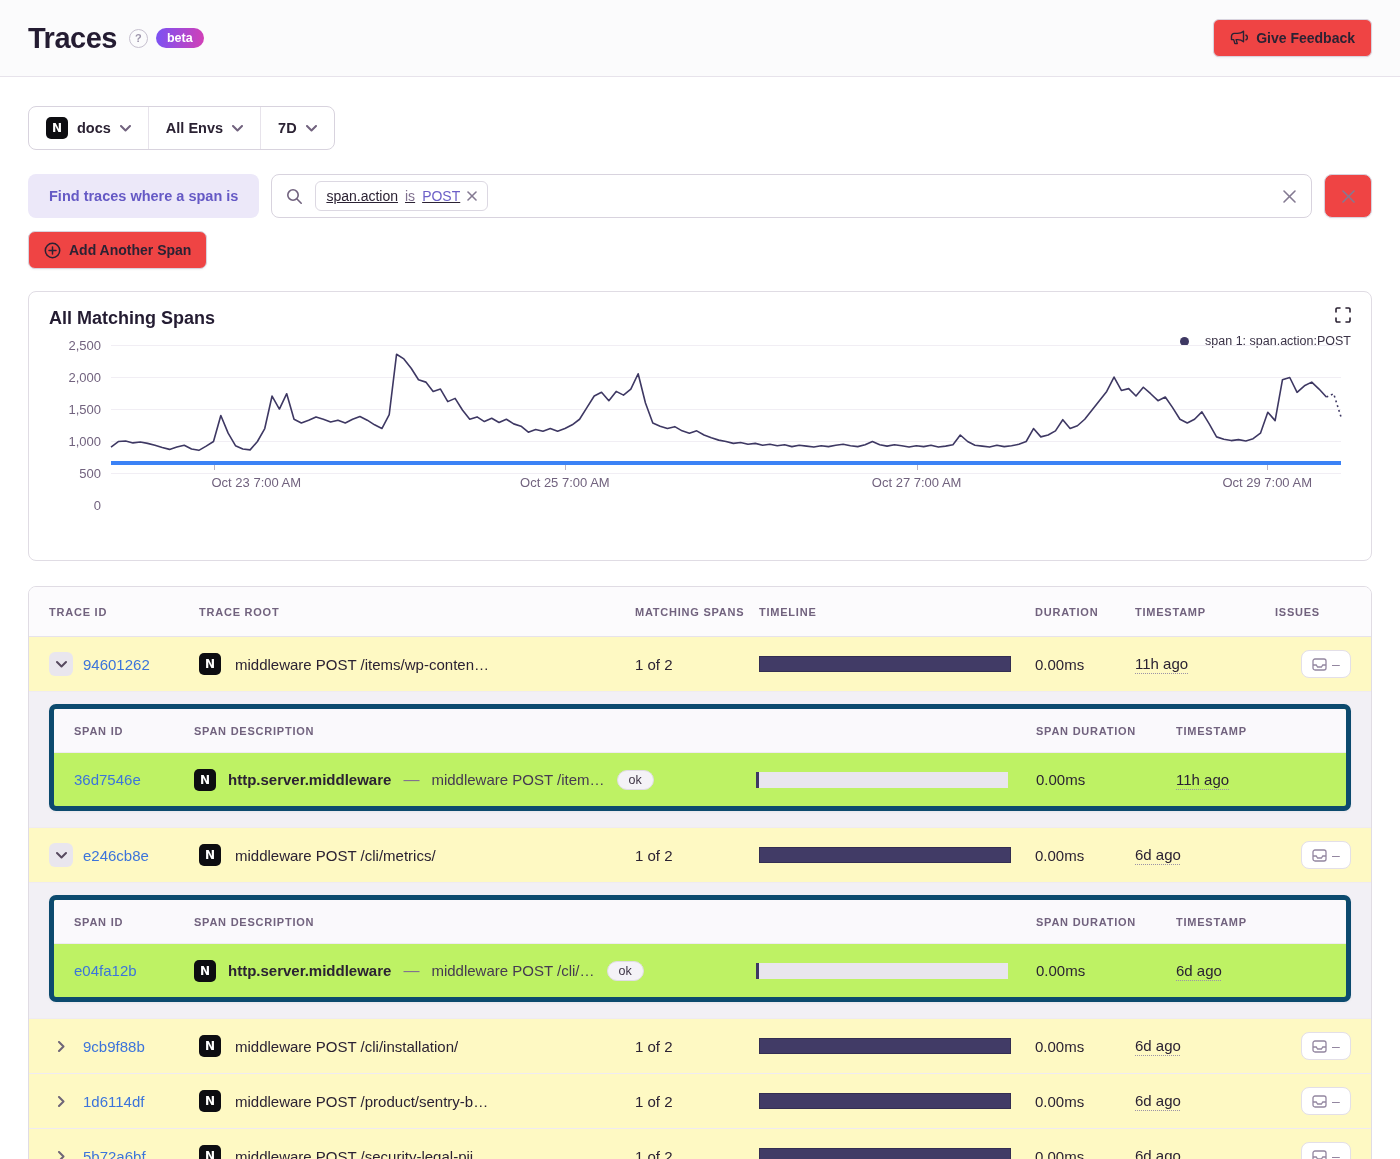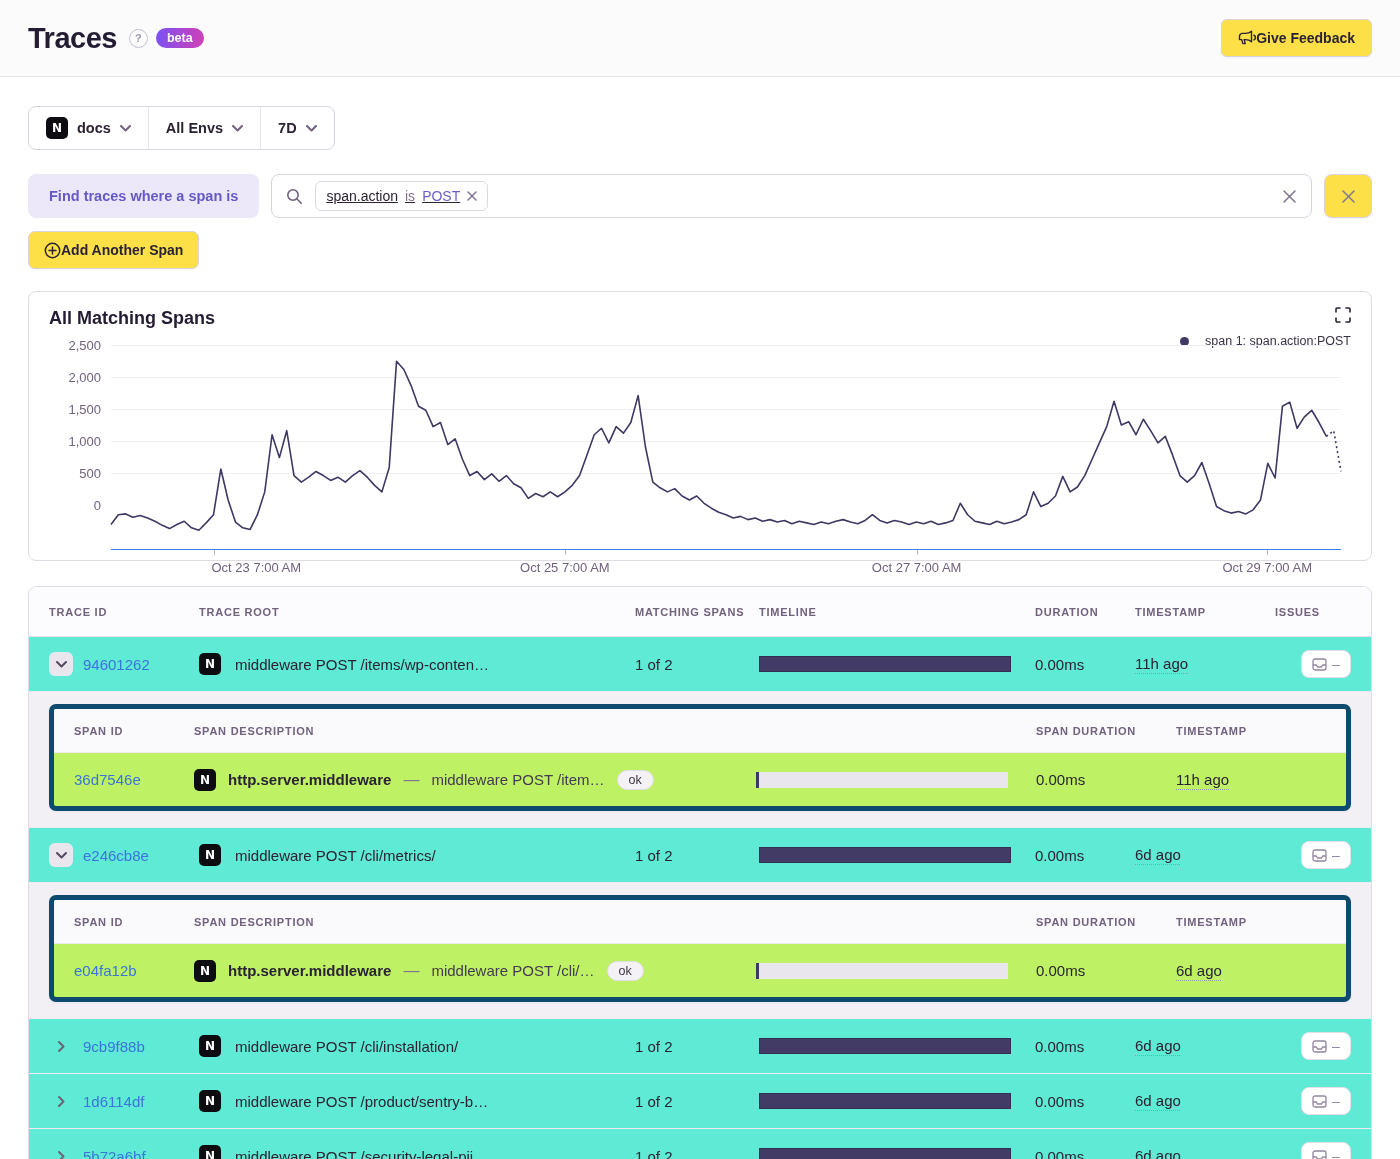--- a/index.html
+++ b/index.html
@@ -9,21 +9,21 @@
   
   .topbar { height:77px; background:#FBFBFC; border-bottom:1px solid #E7E3EB;
     display:flex; align-items:center; padding:0 28px; }
   .page-title { font-size:29px; font-weight:700; letter-spacing:-0.5px; color:#241C32; }
   .help-circle { width:19px; height:19px; border:1.5px solid #C6C0CF; border-radius:50%;
     color:#9D95AB; font-size:11px; font-weight:700; display:flex; align-items:center;
     justify-content:center; margin-left:12px; }
   .beta-pill { margin-left:8px; padding:3px 11px; border-radius:20px; color:#fff;
     font-size:12.5px; font-weight:700; background:linear-gradient(95deg,#7A52F4,#D23FB6); }
   .spacer { flex:1; }
-  .btn { display:inline-flex; align-items:center; gap:0; background:#fde047;
+  .btn { display:inline-flex; align-items:center; gap:8px; background:#ef4444;
     border:1px solid #D8D3DE; border-radius:6px; font-weight:700; font-size:14px;
     color:#2B2233; cursor:pointer; box-shadow:0 1px 2px rgba(43,34,51,.05); }
   .feedback-btn { height:38px; padding:0 16px; }
 
   .main { padding:0 28px; }
 
   
   .filterbar { margin-top:29px; display:inline-flex; align-items:stretch; height:44px;
     border:1px solid #D8D3DE; border-radius:8px; background:#fff; overflow:hidden; }
   .filter-seg { display:flex; align-items:center; gap:9px; padding:0 17px; font-size:14.5px;
@@ -59,39 +59,39 @@
   
   .chart-panel { position:relative; margin-top:22px; border:1px solid #E0DCE4;
     border-radius:8px; padding:16px 20px 12px; height:270px; background:#fff; }
   .chart-title { font-size:18px; font-weight:700; color:#241C32; }
   .expand-icon { position:absolute; top:15px; right:20px; cursor:pointer; background:none; border:none; display:flex; }
   .expand-icon path { stroke:#2B2233; stroke-width:1.6; fill:none; stroke-linecap:round; }
   .legend { position:absolute; top:42px; right:20px; display:flex; align-items:center; gap:16px;
     font-size:12.5px; color:#3A3246; }
   .legend-dot { width:9px; height:9px; border-radius:50%; background:#3E3863; }
 
-  .plot { position:relative; margin:16px 10px 0 62px; height:205px;
-    border-bottom:1px solid #3b82f6; }
+  .plot { position:relative; margin:16px 10px 0 62px; height:120px;
+    border-bottom:4px solid #3b82f6; }
   .gridline { position:absolute; left:0; right:0; height:1px; background:#F1EEF4; }
   .y-label { position:absolute; right:calc(100% + 10px); transform:translateY(-50%);
     font-size:13px; color:#71627E; white-space:nowrap; }
   .plot svg { position:absolute; inset:0; width:100%; height:100%; overflow:visible; }
   .x-axis { position:relative; margin:0 10px 0 62px; height:34px; }
   .x-mark { position:absolute; top:0; width:1px; height:5px; background:#B9B1C4; }
   .x-tick-label { position:absolute; top:10px; transform:translateX(-50%);
     font-size:13px; color:#71627E; white-space:nowrap; }
 
   
   .trace-table { margin-top:25px; border:1px solid #E0DCE4; border-radius:8px;
     background:#fff; overflow:hidden; }
   .t-grid { display:grid; grid-template-columns:150px 1fr 110px 290px 100px 140px 76px;
     align-items:center; padding:0 20px; }
   .t-head { height:50px; background:#FCFBFD; border-bottom:1px solid #E7E3EB;
     font-size:11px; font-weight:700; letter-spacing:.07em; color:#71627E; text-transform:uppercase; }
-  .t-row { height:55px; border-bottom:1px solid #EFEBF2; background:#5eead4; }
+  .t-row { height:55px; border-bottom:1px solid #EFEBF2; background:#fef9c3; }
   .right { }
   .col-timeline { padding-left:14px; }
   .c-id { display:flex; align-items:center; gap:10px; }
   .chev-btn { width:24px; height:24px; flex:none; border:none; border-radius:6px;
     display:flex; align-items:center; justify-content:center; cursor:pointer; background:#E9E6EE; }
   .chev-btn.collapsed { background:transparent; }
   .chev-btn svg { width:11px; height:11px; }
   .chev-btn polyline { fill:none; stroke:#57495F; stroke-width:2; stroke-linecap:round; stroke-linejoin:round; }
   .chev-btn.collapsed polyline { stroke:#6E6578; }
   .link { color:#3C74DB; font-size:15px; text-decoration:none; cursor:pointer; }

